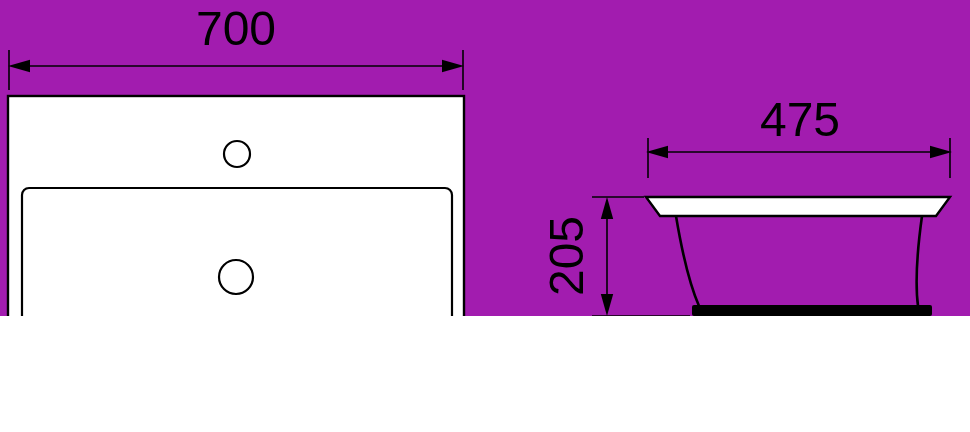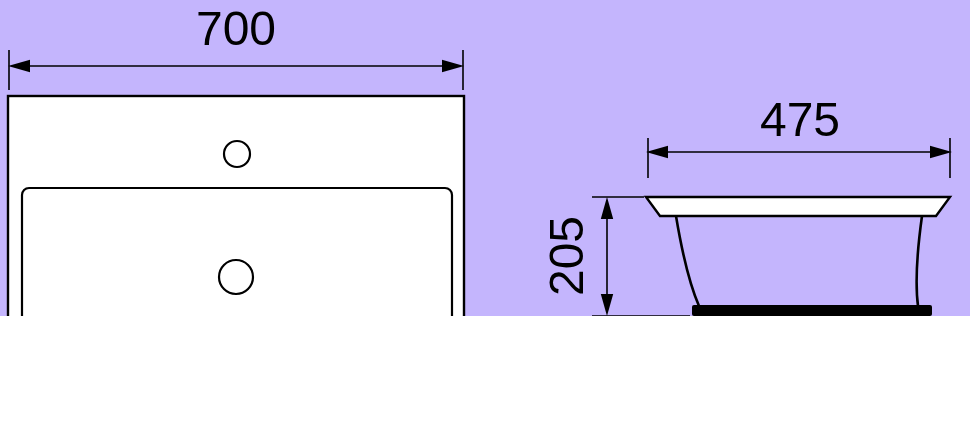--- a/index.html
+++ b/index.html
@@ -4,21 +4,21 @@
 <style>
   html, body {
     margin: 0;
     padding: 0;
     background: #ffffff;
   }
   .canvas {
     position: relative;
     width: 970px;
     height: 316px;
-    background: #c4b5fd;
+    background: #a21caf;
     overflow: hidden;
   }
   svg {
     display: block;
   }
   .dim-label {
     font-family: "Liberation Sans", sans-serif;
     font-size: 48px;
     fill: #000000;
   }

